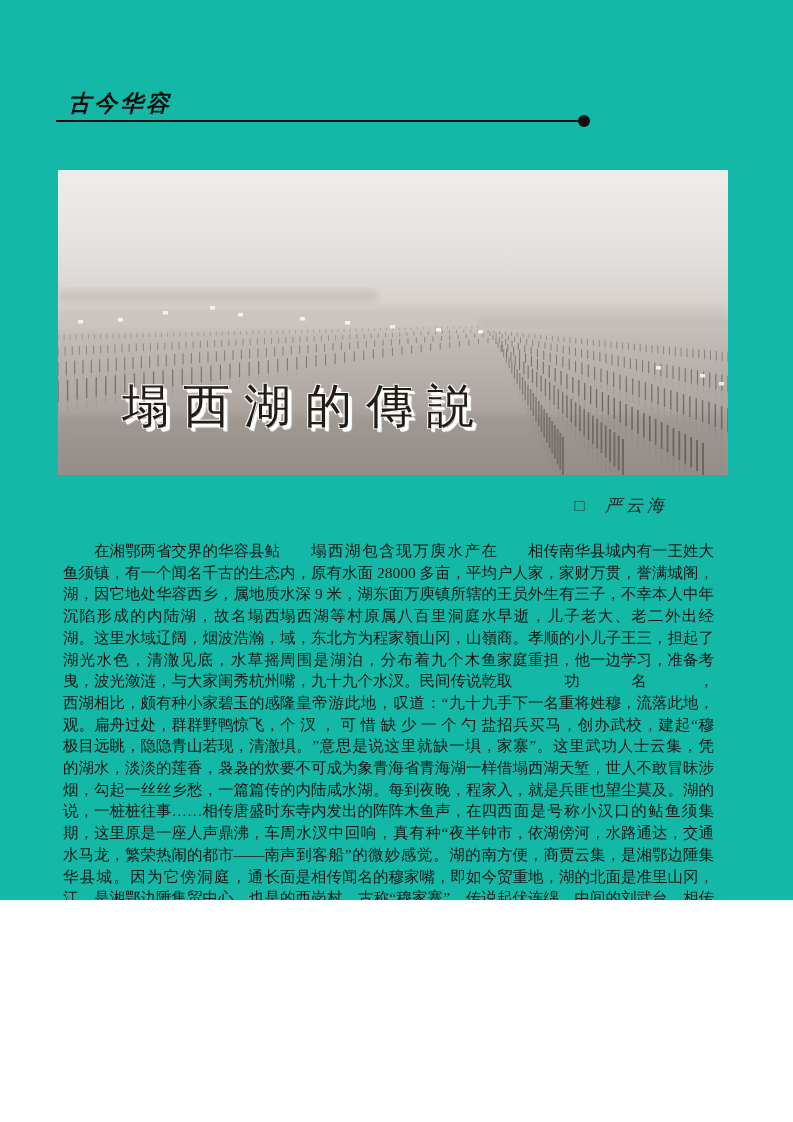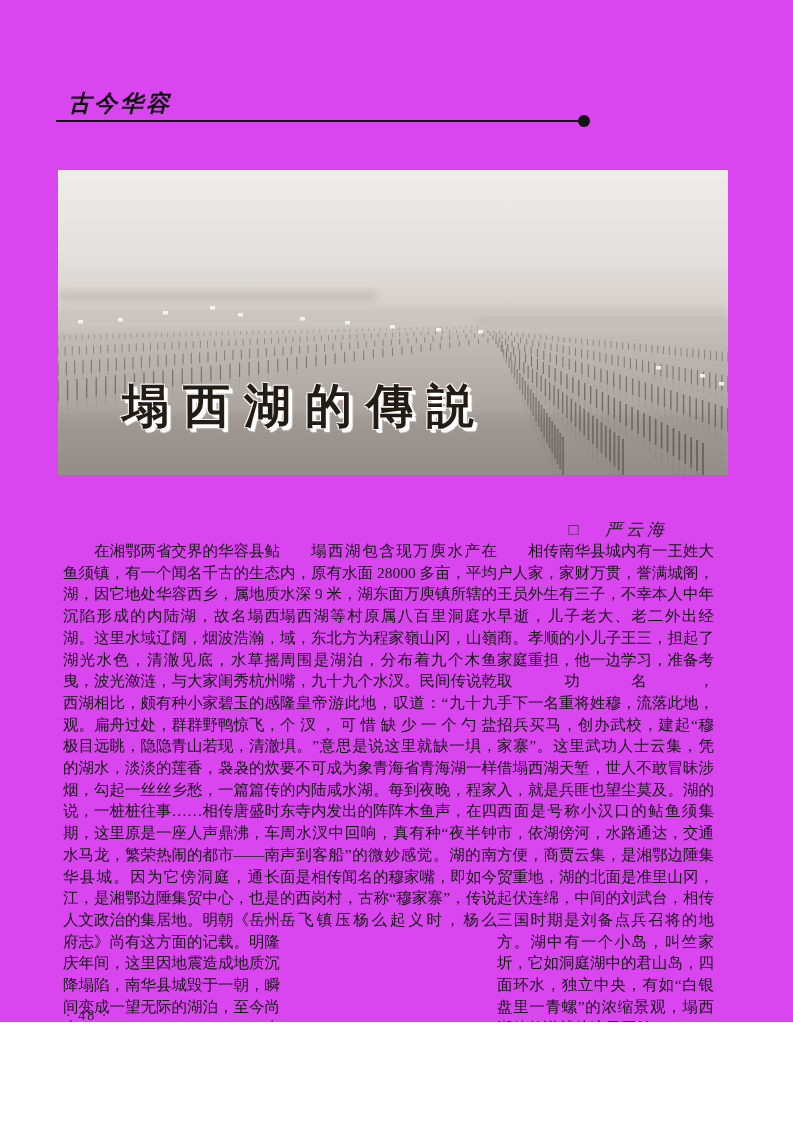--- a/index.html
+++ b/index.html
@@ -1,17 +1,17 @@
 <!DOCTYPE html>
 <html><head>
 <meta charset="utf-8">
 <style>
   html,body{margin:0;padding:0;background:#ffffff;}
   .page{
-    position:relative;width:793px;height:1022px;background:#d946ef;
+    position:relative;width:793px;height:900px;background:#14b8a6;
     font-family:"Liberation Serif","DejaVu Serif",serif;color:#1b1b1b;
     overflow:hidden;margin:0 auto;
   }
   
   .masthead{
     position:absolute;left:68px;top:88px;
     font-size:23px;font-weight:bold;font-style:italic;
     letter-spacing:3px;color:#0e0e0e;
   }
   .rule{
@@ -22,34 +22,34 @@
     border-radius:50%;background:#111;
   }
   
   .photo{
     position:absolute;left:58px;top:170px;width:670px;height:305px;
     overflow:hidden;margin:0;padding:0;
   }
   .photo svg{display:block;}
   .overlay-title{
     position:absolute;left:64px;top:205px;
-    font-size:47px;font-weight:bold;letter-spacing:14px;
+    font-size:47px;font-weight:normal;letter-spacing:14px;
     color:#221c15;white-space:nowrap;
     text-shadow:
       3px 3px 0 #ffffff,
       4px 4px 1px rgba(255,255,255,.95),
       -1px -1px 0 rgba(255,255,255,.75),
       1px -1px 0 rgba(255,255,255,.75),
       -1px 1px 0 rgba(255,255,255,.75);
   }
   
   .byline{
-    position:absolute;right:125px;top:518px;
+    position:absolute;right:125px;top:494px;
     font-size:17px;letter-spacing:4px;color:#222;
-    font-style:italic;white-space:nowrap;font-family:Liberation Mono, monospace;
+    font-style:italic;white-space:nowrap;
   }
   .byline .author-box{
     font-style:normal;letter-spacing:0;margin-right:12px;font-size:17px;color:#333;
   }
   
   .columns{
     position:absolute;left:63px;top:540px;width:667px;
     display:flex;
   }
   .col{

